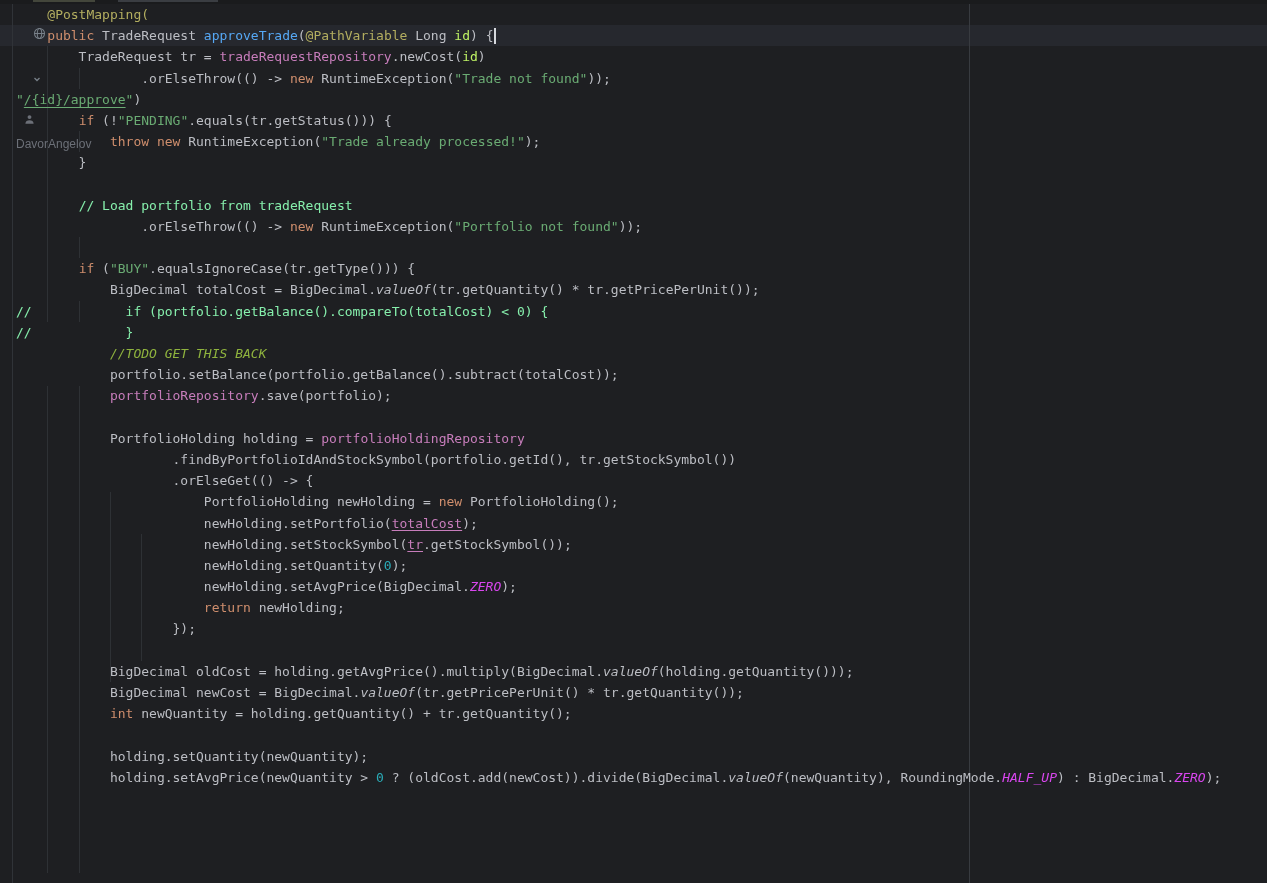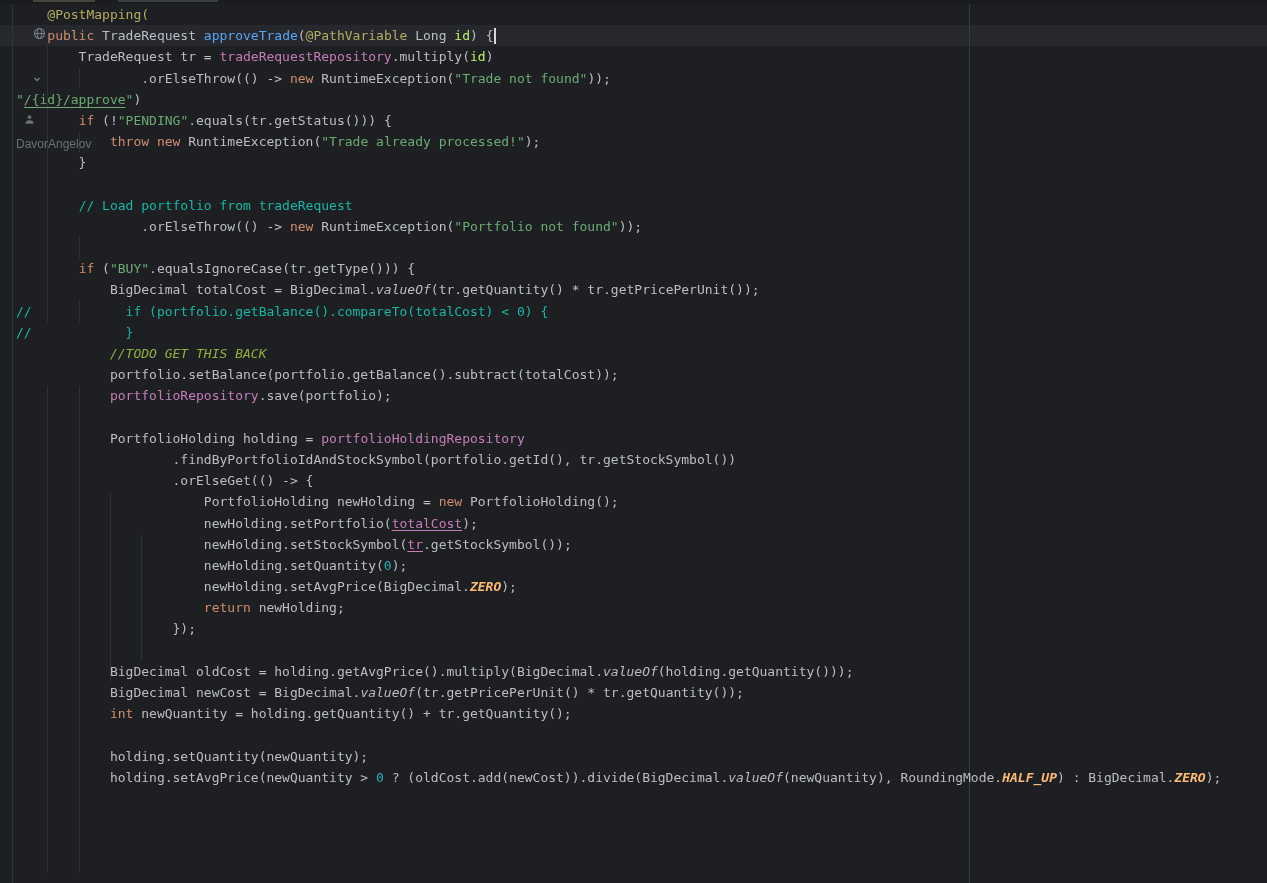--- a/index.html
+++ b/index.html
@@ -16,25 +16,25 @@
   .sliver{position:absolute;top:0;height:2px;}
   .sliver.a{left:33px;width:62px;background:#43463B;}
   .sliver.b{left:118px;width:100px;background:#3A3D42;}
   .code{position:absolute;left:0;top:4px;right:0;z-index:1;}
   .cl{height:21.2px;line-height:21.2px;white-space:pre;padding-left:16px;}
   .tk-p{color:#BCBEC4;}
   .tk-k{color:#CF8E6D;}
   .tk-a{color:#B3AE60;}
   .tk-s{color:#6AAB73;}
   .tk-sl{color:#6AAB73;text-decoration:underline;text-underline-offset:3px;}
-  .tk-c{color:#14b8a6;}
+  .tk-c{color:#86efac;}
   .tk-t{color:#8FB33E;font-style:italic;}
   .tk-f{color:#C77DBB;}
   .tk-n{color:#2AACB8;}
-  .tk-ct{color:#fdba74;font-style:italic;font-weight:bold;}
+  .tk-ct{color:#d946ef;font-style:italic;}
   .tk-sm{color:#BCBEC4;font-style:italic;}
   .tk-d{color:#56A8F5;}
   .tk-pr{color:#bef264;}
   .tk-uv{color:#C77DBB;text-decoration:underline;text-decoration-color:#C77DBB;text-underline-offset:2px;}
   .caret{display:inline-block;width:2px;height:16px;background:#D6D8DD;vertical-align:middle;margin:-2px 0 0 1px;}
   .icon{display:inline-block;vertical-align:middle;margin:-2px 1px 0 1px;}
   .inlay{font-family:"Liberation Sans",sans-serif;font-size:12px;color:#6C7078;margin-left:14px;}
   .inlay .icon{margin-right:3px;}
 </style>
 </head>
@@ -73,21 +73,21 @@
   <span class="icon"><svg width="8" height="8" viewBox="0 0 8 8" fill="none" stroke="#788089" stroke-width="1.3">
             <polyline points="1.5,3 4,5.5 6.5,3"></polyline>
           </svg></span>
 <span class="tk-s">"</span><span class="tk-sl">/{id}/approve</span><span class="tk-s">"</span><span class="tk-p">)</span><span class="inlay">
   <span class="icon"><svg width="11" height="11" viewBox="0 0 12 12" fill="#6C7078">
               <circle cx="6" cy="3.4" r="2.1"></circle>
               <path d="M1.5 10.6c0-2.4 2-3.7 4.5-3.7s4.5 1.3 4.5 3.7z"></path>
             </svg></span>
 <span>DavorAngelov</span></span></div>
       <div class="cl"><span class="tk-p">    </span><span class="tk-k">public</span><span class="tk-p"> TradeRequest </span><span class="tk-d">approveTrade</span><span class="tk-p">(</span><span class="tk-a">@PathVariable</span><span class="tk-p"> Long </span><span class="tk-pr">id</span><span class="tk-p">) {</span><span class="caret"></span></div>
-      <div class="cl"><span class="tk-p">        TradeRequest tr = </span><span class="tk-f">tradeRequestRepository</span><span class="tk-p">.multiply(</span><span class="tk-pr">id</span><span class="tk-p">)</span></div>
+      <div class="cl"><span class="tk-p">        TradeRequest tr = </span><span class="tk-f">tradeRequestRepository</span><span class="tk-p">.newCost(</span><span class="tk-pr">id</span><span class="tk-p">)</span></div>
       <div class="cl"><span class="tk-p">                .orElseThrow(() -&gt; </span><span class="tk-k">new</span><span class="tk-p"> RuntimeException(</span><span class="tk-s">"Trade not found"</span><span class="tk-p">));</span></div>
       <div class="cl"></div>
       <div class="cl"><span class="tk-p">        </span><span class="tk-k">if</span><span class="tk-p"> (!</span><span class="tk-s">"PENDING"</span><span class="tk-p">.equals(tr.getStatus())) {</span></div>
       <div class="cl"><span class="tk-p">            </span><span class="tk-k">throw</span><span class="tk-p"> </span><span class="tk-k">new</span><span class="tk-p"> RuntimeException(</span><span class="tk-s">"Trade already processed!"</span><span class="tk-p">);</span></div>
       <div class="cl"><span class="tk-p">        }</span></div>
       <div class="cl"></div>
       <div class="cl"><span class="tk-p">        </span><span class="tk-c">// Load portfolio from tradeRequest</span></div>
       <div class="cl"><span class="tk-p">                .orElseThrow(() -&gt; </span><span class="tk-k">new</span><span class="tk-p"> RuntimeException(</span><span class="tk-s">"Portfolio not found"</span><span class="tk-p">));</span></div>
       <div class="cl"></div>
       <div class="cl"><span class="tk-p">        </span><span class="tk-k">if</span><span class="tk-p"> (</span><span class="tk-s">"BUY"</span><span class="tk-p">.equalsIgnoreCase(tr.getType())) {</span></div>

